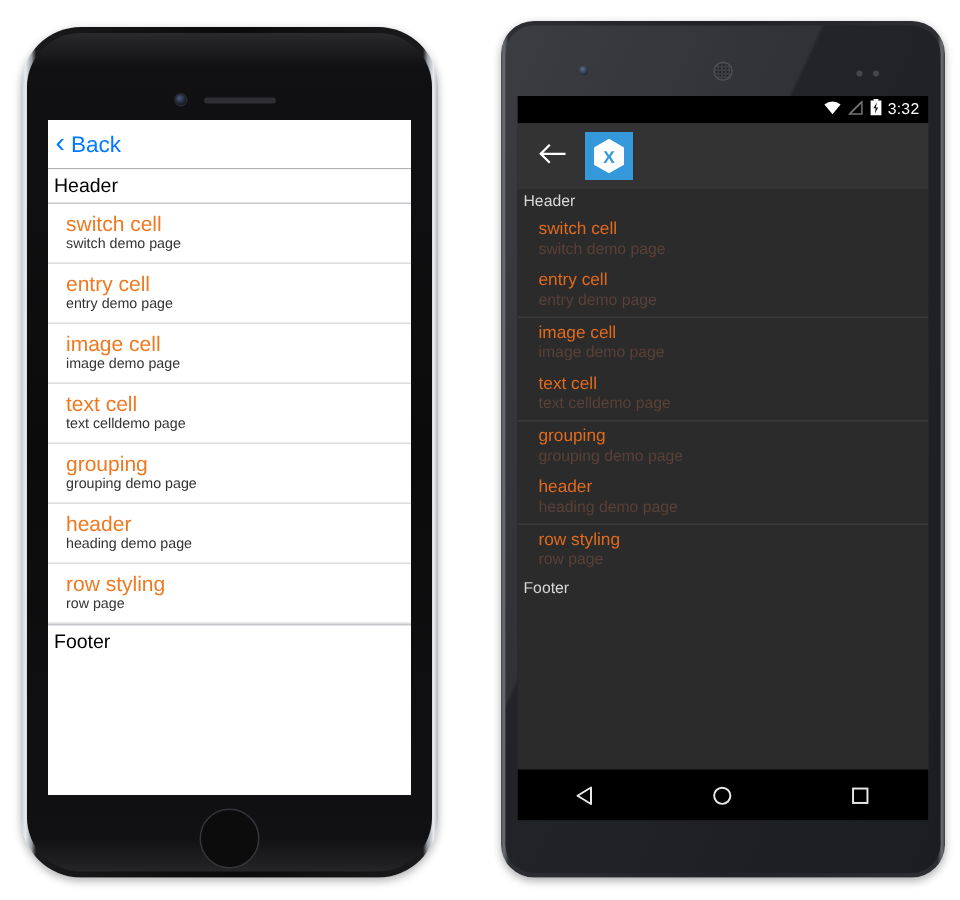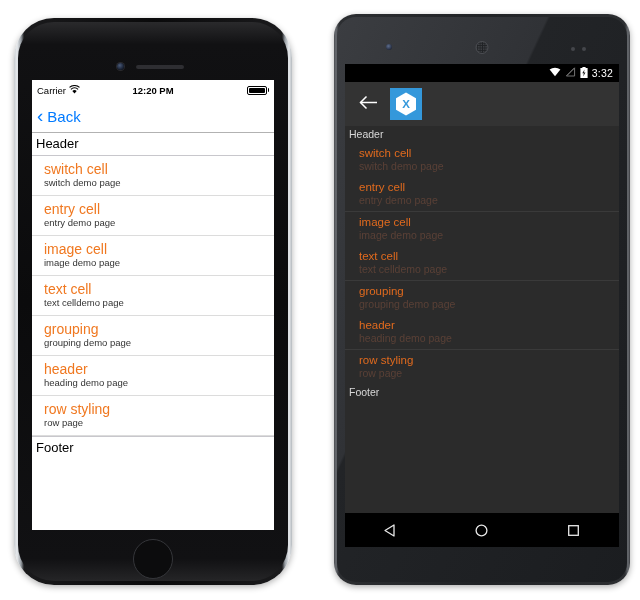--- a/index.html
+++ b/index.html
@@ -234,39 +234,20 @@
 </head>
 <body>
 
 <div id="iphone-device">
   <div id="iphone-inner"></div>
   <div id="iphone-camera"></div>
   <div id="iphone-speaker"></div>
 
   <div id="iphone-screen">
 
-    <div class="ios-statusbar">
-      <div class="ios-carrier">
-        <span>Carrier</span>
-        <span class="ios-wifi">
-          <svg width="11" height="9" viewBox="0 0 11 9">
-            <path d="M5.5 8.4 L3.3 5.9 a3.3 3.3 0 0 1 4.4 0 Z" fill="#000"></path>
-            <path d="M1.9 4.3 a5.4 5.4 0 0 1 7.2 0" stroke="#000" stroke-width="1.1" fill="none"></path>
-            <path d="M0.5 2.4 a7.6 7.6 0 0 1 10 0" stroke="#000" stroke-width="1.1" fill="none"></path>
-          </svg>
-        </span>
-      </div>
-      <div class="ios-time">12:20 PM</div>
-      <div class="ios-battery">
-        <div class="batt-body">
-            <div class="batt-fill"></div>
-          </div>
-        <div class="batt-tip"></div>
-      </div>
-    </div>
 
     <div class="ios-navbar">
       <div class="ios-back">
         <span class="ios-back-chevron">‹</span>
         <span>Back</span>
       </div>
     </div>
 
     <div class="ios-list">
       <div class="ios-section-head">Header</div>

